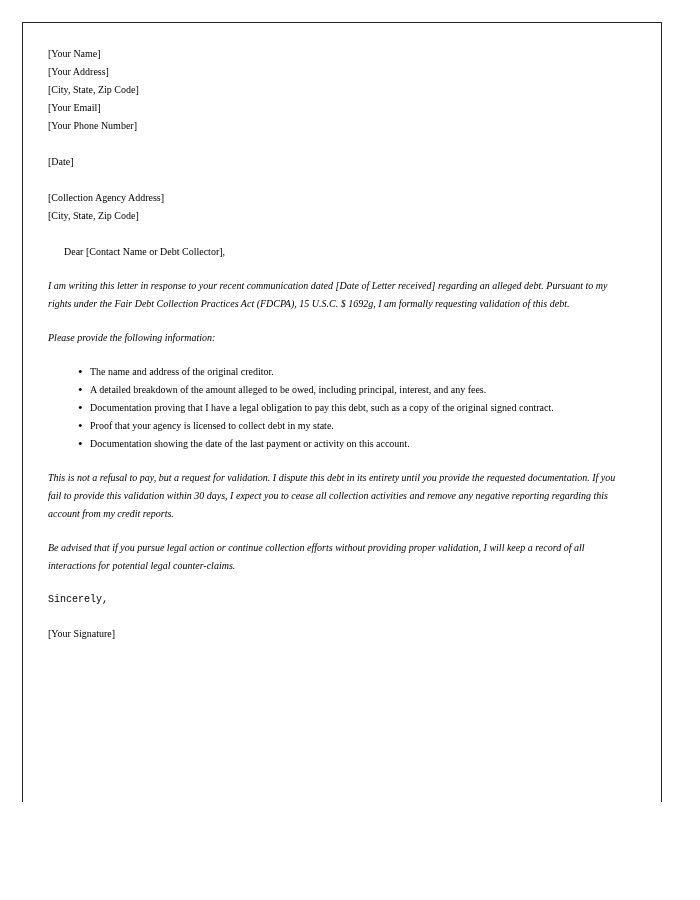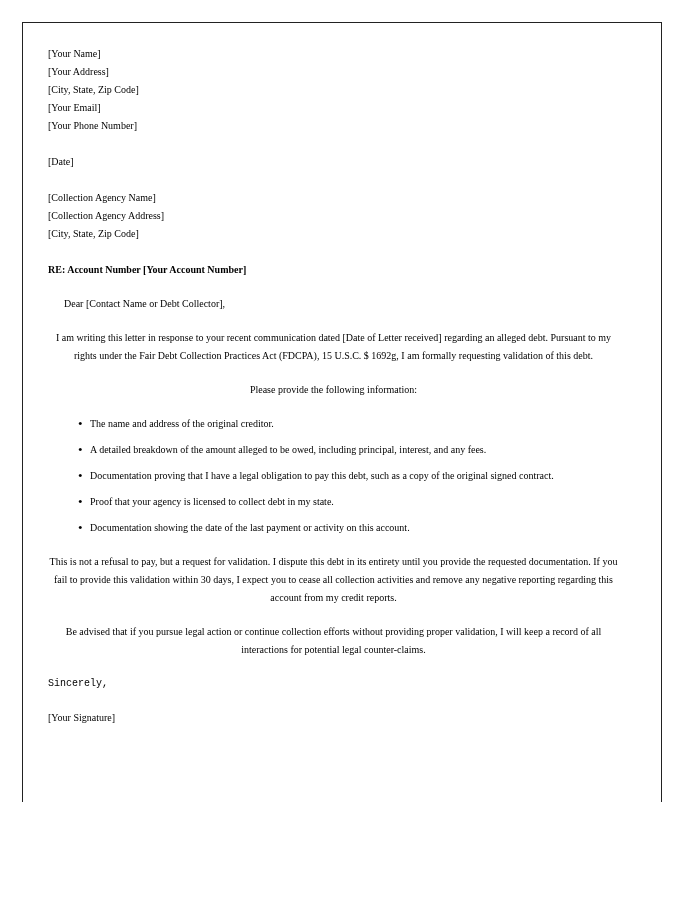--- a/index.html
+++ b/index.html
@@ -53,31 +53,32 @@
     font-weight: bold;
     margin: 0 0 16px 0;
   }
 
   .salutation {
     margin: 0 0 16px 16px;
   }
 
   p.para {
     margin: 0 16px 16px 0;
-    text-align: center;
+    text-align: left;
+    font-style: italic;
   }
 
   ul.request-list {
     margin: 0 0 16px 0;
     padding: 0 0 0 42px;
     list-style: none;
   }
   ul.request-list li {
     position: relative;
-    margin: 8px 0 0 0;
+    margin: 0 0 0 0;
     padding: 0;
   }
   ul.request-list li::before {
     content: "\2022";
     position: absolute;
     left: -12px;
     top: 0;
     font-size: 13px;
     line-height: 18px;
   }
@@ -100,26 +101,24 @@
       <span class="addr-line">[Your Name]</span>
       <span class="addr-line">[Your Address]</span>
       <span class="addr-line">[City, State, Zip Code]</span>
       <span class="addr-line">[Your Email]</span>
       <span class="addr-line">[Your Phone Number]</span>
     </div>
 
     <div class="single-line">[Date]</div>
 
     <div class="addr-block">
-      <span class="addr-line">[Collection Agency Name]</span>
       <span class="addr-line">[Collection Agency Address]</span>
       <span class="addr-line">[City, State, Zip Code]</span>
     </div>
 
-    <div class="subject-line">RE: Account Number [Your Account Number]</div>
 
     <div class="salutation">Dear [Contact Name or Debt Collector],</div>
 
     <p class="para">I am writing this letter in response to your recent communication dated [Date of Letter received] regarding an alleged debt. Pursuant to my rights under the Fair Debt Collection Practices Act (FDCPA), 15 U.S.C. $ 1692g, I am formally requesting validation of this debt.</p>
 
     <p class="para">Please provide the following information:</p>
 
     <ul class="request-list">
       <li>The name and address of the original creditor.</li>
       <li>A detailed breakdown of the amount alleged to be owed, including principal, interest, and any fees.</li>

